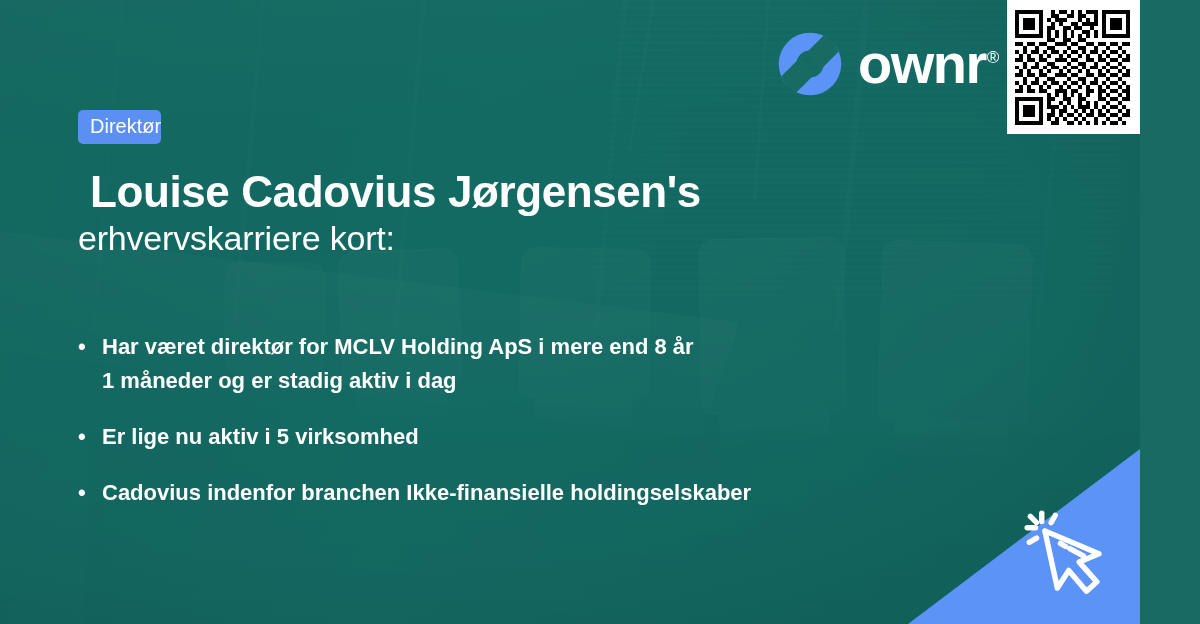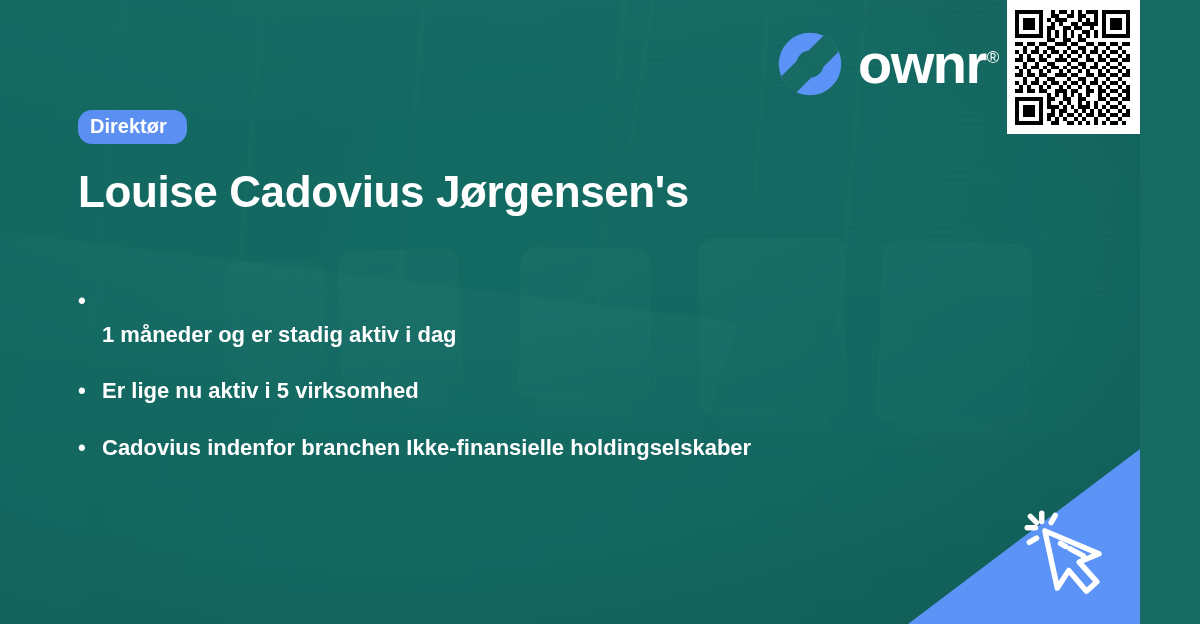--- a/index.html
+++ b/index.html
@@ -150,36 +150,36 @@
   }
 
   
   #content { position:absolute; left:78px; top:110px; right:120px; }
 
   #role-badge {
     display:inline-block;
     background:#5b8ff2;
     color:#ffffff;
     font-size:20px;
-    padding:5px 20px 7px 12px;
-    border-radius:14px;
+    padding:5px 0 7px 12px;
+    border-radius:5px;
     line-height:1.1;
-    font-weight:bold;
   }
 
   #headline {
     margin-top:23px;
     color:#ffffff;
   }
   #headline-name {
     display:block;
     font-size:44px;
     font-weight:bold;
     line-height:1.12;
     letter-spacing:-.4px;
+    margin-left:12px;
   }
   #headline-sub {
     display:block;
     font-size:34px;
     font-weight:normal;
     line-height:1.35;
     letter-spacing:-.2px;
   }
 
   #facts { margin-top:68px; list-style:none; }
@@ -692,27 +692,28 @@
         <rect x="1" y="23" width="5" height="5" fill="#ffffff"></rect>
         <rect x="2" y="24" width="3" height="3" fill="#000000"></rect>
       </svg>
   </div>
 
   <div id="content">
     <div id="role-badge">Direktør</div>
 
     <div id="headline">
       <span id="headline-name">Louise Cadovius Jørgensen's</span>
+      <span id="headline-sub">erhvervskarriere kort:</span>
     </div>
 
     <ul id="facts">
       <li class="fact-item">
         <span class="fact-bullet">•</span>
         <span class="fact-text">
-          <br>
+          <span>Har været direktør for MCLV Holding ApS i mere end 8 år</span><br>
           <span>1 måneder og er stadig aktiv i dag</span>
         </span>
       </li>
       <li class="fact-item">
         <span class="fact-bullet">•</span>
         <span class="fact-text">Er lige nu aktiv i 5 virksomhed</span>
       </li>
       <li class="fact-item">
         <span class="fact-bullet">•</span>
         <span class="fact-text">Cadovius indenfor branchen Ikke-finansielle holdingselskaber</span>

